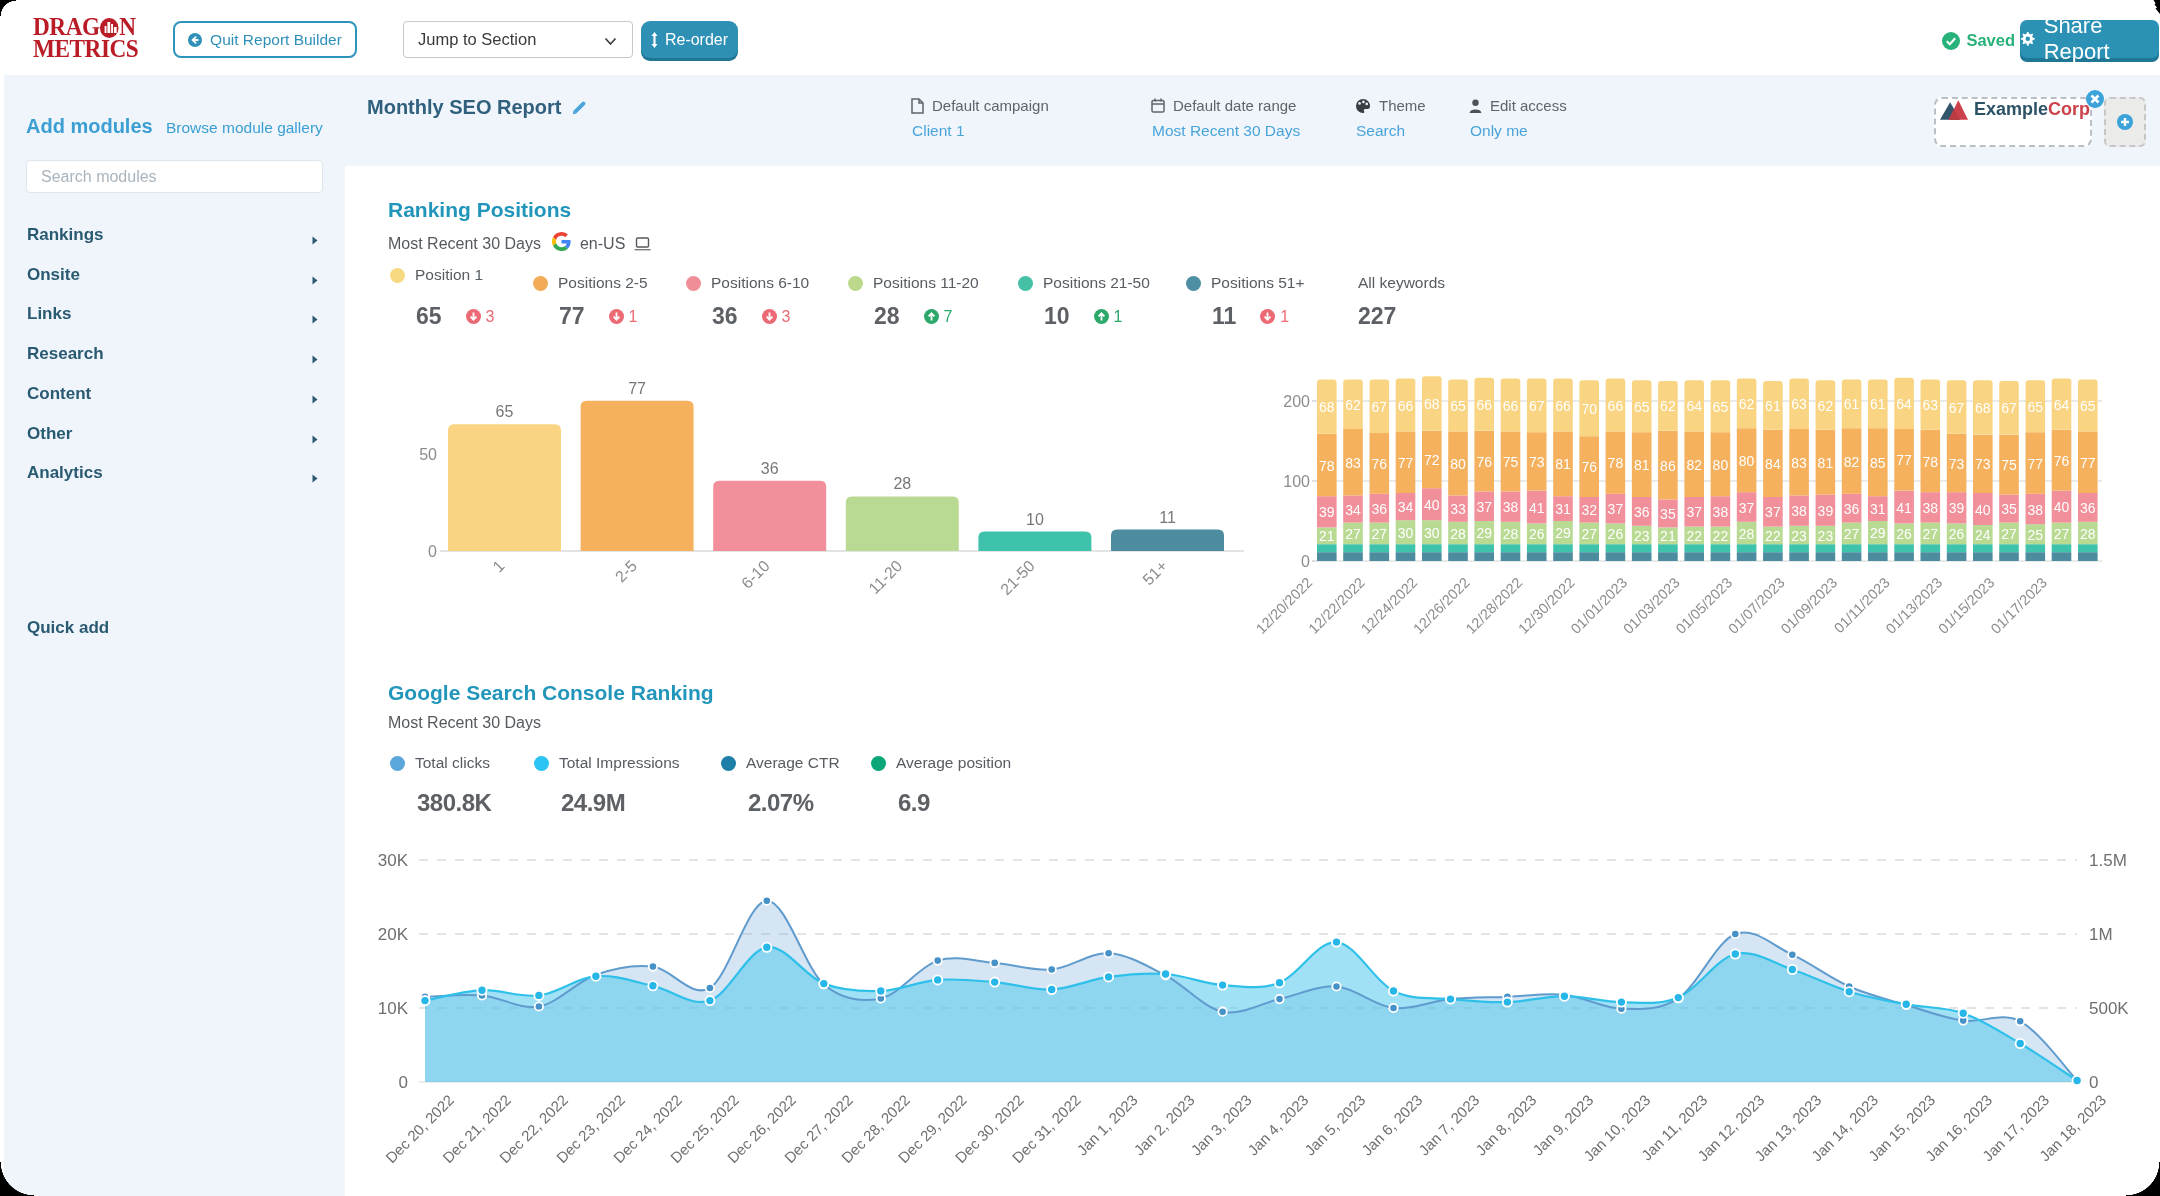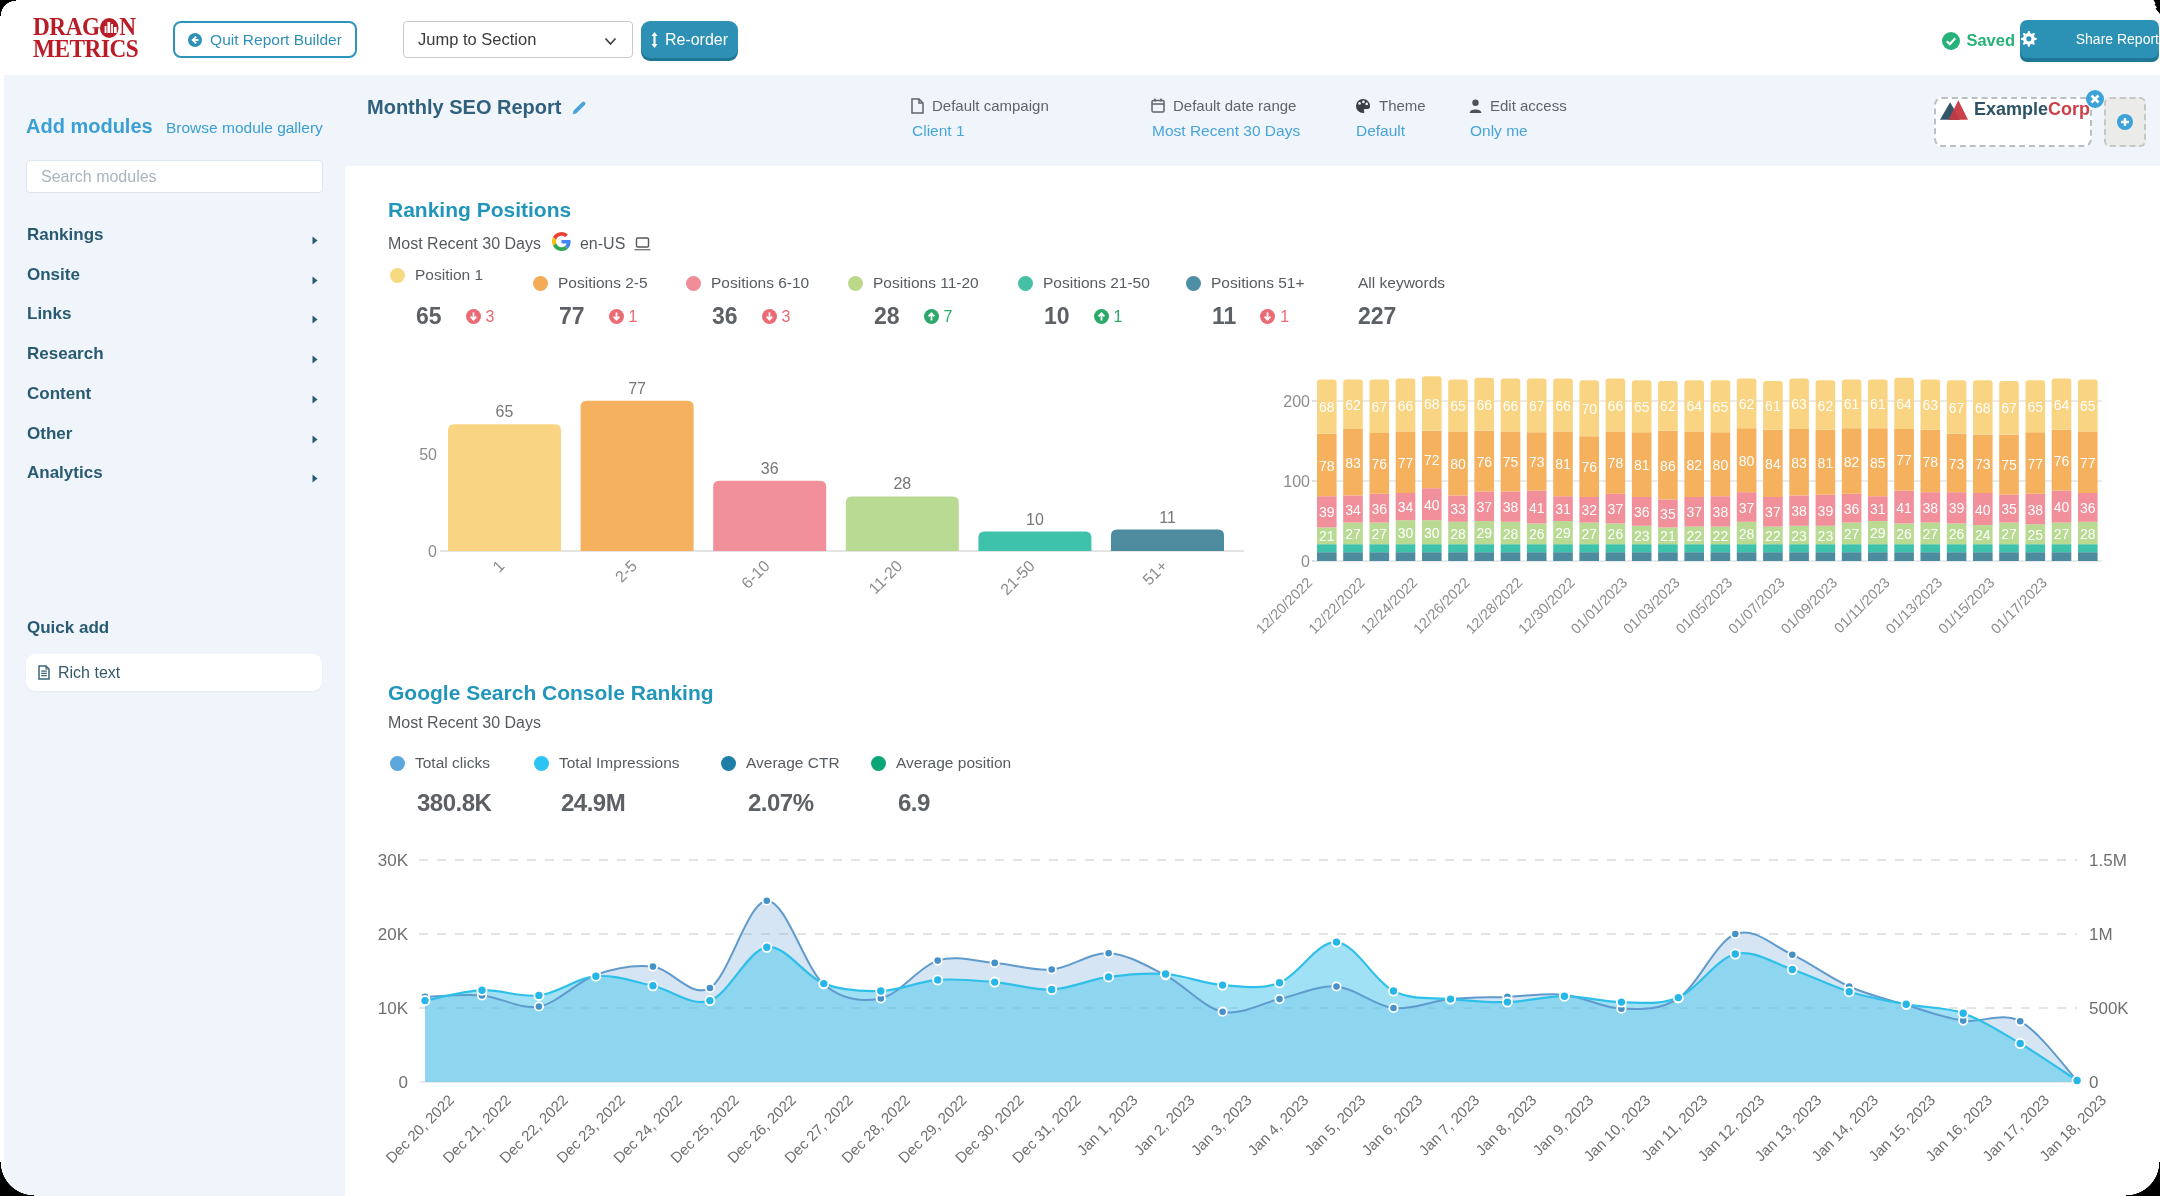--- a/index.html
+++ b/index.html
@@ -12,21 +12,21 @@
   font-family:"Liberation Serif",serif;font-weight:bold;font-size:25px;line-height:22px;letter-spacing:-0.5px;transform:scaleX(0.93);transform-origin:left top;white-space:nowrap}
 .quitbtn{position:absolute;left:157px;top:21px;width:184px;height:37px;border:2px solid #2e94bb;
   border-radius:8px;color:#2e90b9;font-size:15.5px;display:flex;align-items:center;justify-content:center;gap:8px;background:#fff}
 .select{position:absolute;left:387px;top:21px;width:230px;height:37px;border:1px solid #c9c9c9;
   border-radius:4px;background:#fff;color:#3a3a3a;font-size:16.5px;display:flex;align-items:center;padding-left:14px}
 .select svg{position:absolute;right:15px;top:15px}
 .reorder{position:absolute;left:625px;top:21px;width:97px;height:37px;background:#2e90b5;border-radius:9px;
   color:#fff;font-size:16px;display:flex;align-items:center;justify-content:center;gap:7px;box-shadow:0 3px 0 #1f7695}
 .saved{position:absolute;right:161px;top:31px;color:#27b279;font-weight:bold;font-size:16.5px;display:flex;align-items:center;gap:6px}
 .share{position:absolute;left:2004px;top:20px;width:139px;height:38px;background:#2b91b5;border-radius:7px;
-  color:#fff;font-size:14px;display:flex;align-items:center;justify-content:space-between;gap:9px;box-shadow:0 4px 0 #1d7795}
+  color:#fff;font-size:22px;display:flex;align-items:center;justify-content:space-between;gap:9px;box-shadow:0 4px 0 #1d7795}
 
 .addmod{position:absolute;left:22px;top:115px;font-size:20px;font-weight:bold;color:#3b9fd4}
 .browse{position:absolute;left:162px;top:119px;font-size:15.5px;color:#3b9fd4}
 .search{position:absolute;left:22px;width:297px;height:33px;background:#fff;border:1px solid #dde6ed;
   border-radius:4px;color:#a9b4bd;font-size:16px;display:flex;align-items:center;padding-left:14px}
 .mitem{position:absolute;left:23px;width:300px;font-size:17px;font-weight:bold;color:#2a5a72}
 .chev{position:absolute;left:285px;top:5px}
 .quickadd{position:absolute;left:23px;top:618px;font-size:17px;font-weight:bold;color:#2a5a72}
 .richtext{position:absolute;left:22px;top:654px;width:296px;height:37px;background:#fff;border-radius:9px;
   box-shadow:0 1px 2px rgba(0,0,0,.05);display:flex;align-items:center;gap:8px;padding-left:12px;
@@ -104,28 +104,20 @@
 <div class="mitem" style="top:309px">Content<span class="chev"><svg width="6" height="9" viewBox="0 0 6 9" style="">
           <path d="M0.5 0.5 L5.5 4.5 L0.5 8.5 Z" fill="#2a5a72"></path>
         </svg></span></div>
 <div class="mitem" style="top:349px">Other<span class="chev"><svg width="6" height="9" viewBox="0 0 6 9" style="">
           <path d="M0.5 0.5 L5.5 4.5 L0.5 8.5 Z" fill="#2a5a72"></path>
         </svg></span></div>
 <div class="mitem" style="top:388px">Analytics<span class="chev"><svg width="6" height="9" viewBox="0 0 6 9" style="">
           <path d="M0.5 0.5 L5.5 4.5 L0.5 8.5 Z" fill="#2a5a72"></path>
         </svg></span></div>
 <div class="quickadd" style="top:543px">Quick add</div>
-<div class="richtext" style="top:579px">
-      <svg width="12" height="15" viewBox="0 0 12 15" style="">
-        <path d="M1 1 H8 L11 4 V14 H1 Z" fill="none" stroke="#3e677a" stroke-width="1.5"></path>
-        <path d="M8 1 V4 H11" fill="none" stroke="#3e677a" stroke-width="1.2"></path>
-        <path d="M3.2 6.2 H8.8 M3.2 8.4 H8.8 M3.2 10.6 H8.8" stroke="#3e677a" stroke-width="1.3"></path>
-      </svg>
-      <span>Rich text</span>
-    </div>
 </div>
 <div id="band"></div>
 <div id="content"></div>
 <div class="title">Monthly SEO Report <svg width="17" height="17" viewBox="0 0 17 17" style="">
       <path d="M1.8 15.2 L2.5 11.8 L11.3 3 A1.6 1.6 0 0 1 13.5 3 L14 3.5 A1.6 1.6 0 0 1 14 5.7 L5.2 14.5 L1.8 15.2 Z" fill="#4aa3d9"></path>
     </svg></div>
 <div class="metalabel" style="left:911px;top:97px">
     <svg width="13" height="16" viewBox="0 0 13 16" style="">
       <path d="M1 1 H8 L12 5 V15 H1 Z" fill="none" stroke="#5f6468" stroke-width="1.5"></path>
       <path d="M8 1 V5 H12" fill="none" stroke="#5f6468" stroke-width="1.5"></path>
@@ -144,21 +136,21 @@
 <div class="metaval" style="left:1152px;top:122px">Most Recent 30 Days</div>
 <div class="metalabel" style="left:1355px;top:97px">
     <svg width="16" height="15" viewBox="0 0 16 15" style="">
       <path d="M8 1 A7 7 0 1 0 8 15 C9.3 15 9.6 14 9.1 13.2 C8.4 12.1 8.9 10.9 10.3 10.9 L12.8 10.9 C14.1 10.9 15 9.9 15 8.7 A7 7 0 0 0 8 1 Z" fill="#3a3f44"></path>
       <circle cx="4.6" cy="5.4" r="1.3" fill="#eff5fa"></circle>
       <circle cx="8.4" cy="3.9" r="1.3" fill="#eff5fa"></circle>
       <circle cx="11.7" cy="5.9" r="1.3" fill="#eff5fa"></circle>
     </svg>
     <span>Theme</span>
   </div>
-<div class="metaval" style="left:1356px;top:122px">Default</div>
+<div class="metaval" style="left:1356px;top:122px">Search</div>
 <div class="metalabel" style="left:1469px;top:97px">
     <svg width="13" height="14" viewBox="0 0 13 14" style="">
       <circle cx="6.5" cy="3.7" r="3.2" fill="#4d5256"></circle>
       <path d="M0.7 14 C0.7 9.4 12.3 9.4 12.3 14 Z" fill="#4d5256"></path>
     </svg>
     <span>Edit access</span>
   </div>
 <div class="metaval" style="left:1470px;top:122px">Only me</div>
 <div class="logocard">
     <svg width="31" height="22" viewBox="0 0 31 22" style="">

